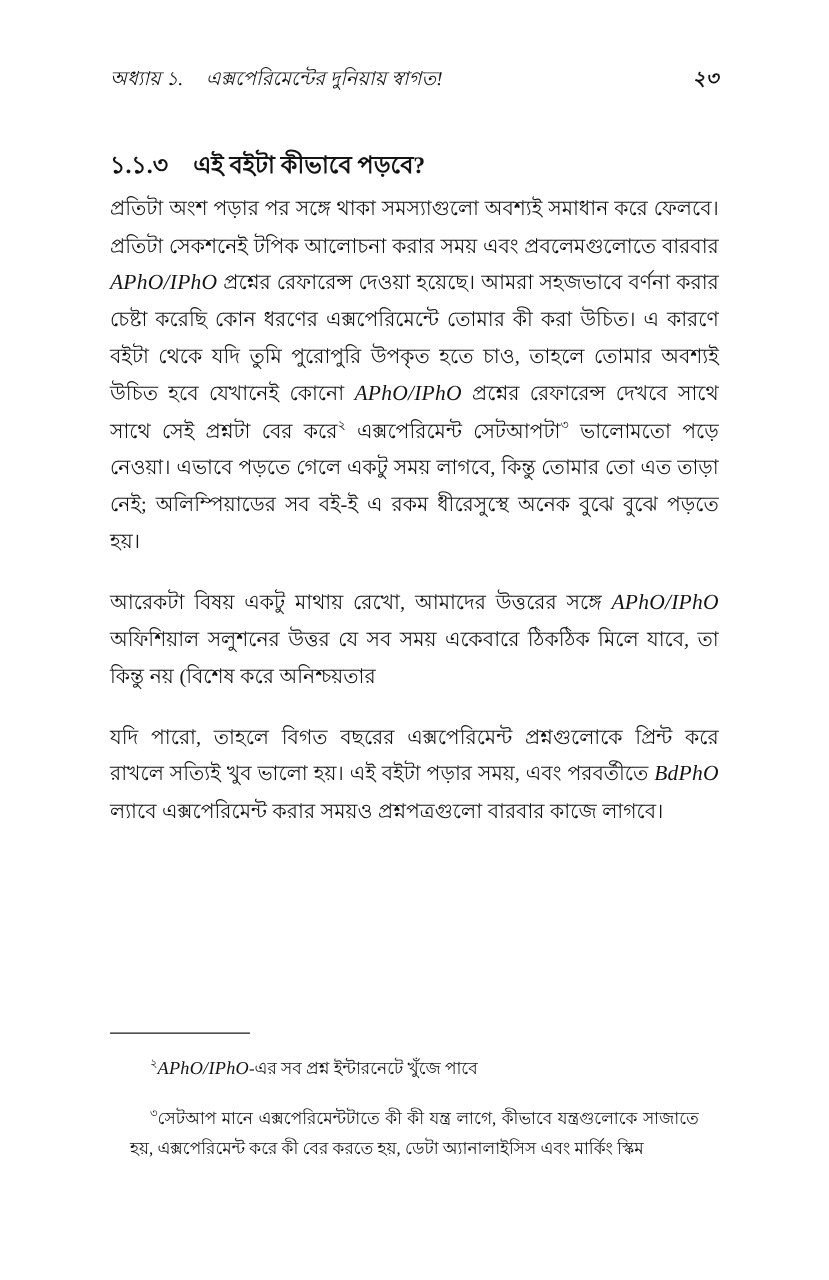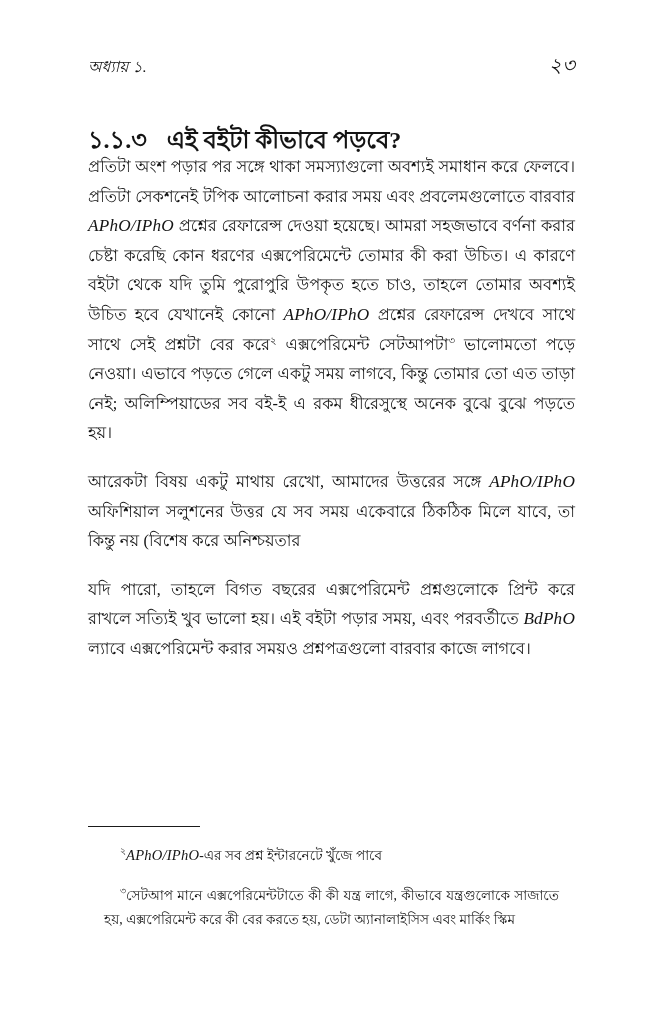--- a/index.html
+++ b/index.html
@@ -35,30 +35,30 @@
     letter-spacing: 0.1px;
     gap: 24px;
   }
   .runhead-left {
     display: flex;
     align-items: baseline;
     white-space: nowrap;
   }
   .runhead-chapter { margin-right: 18px; }
   .runhead-title   { font-style: italic; }
-  .runhead-page    { font-style: italic; font-size: 20px; }
+  .runhead-page    { font-style: italic; font-size: 16px; font-weight: bold; }
 
   
   .section-heading {
     position: absolute;
     left: 88px;
     right: 88px;
     top: 106px;
     font-weight: bold;
-    font-size: 24px;
+    font-size: 19px;
     line-height: 1.2;
     display: flex;
     align-items: center;
     white-space: nowrap;
   }
   .section-number { margin-right: 20px; }
 
   
   .body-block {
     position: absolute;
@@ -117,20 +117,21 @@
   }
 </style>
 </head>
 <body>
 
 <div class="page">
 
   <div class="runhead">
     <div class="runhead-left">
       <span class="runhead-chapter">অধ্যায় ১.</span>
+      <span class="runhead-title">এক্সপেরিমেন্টের দুনিয়ায় স্বাগত!</span>
     </div>
     <span class="runhead-page">২৩</span>
   </div>
 
   <h2 class="section-heading">
     <span class="section-number">১.১.৩</span>
     <span class="section-title">এই বইটা কীভাবে পড়বে?</span>
   </h2>
 
   <div class="body-block">

